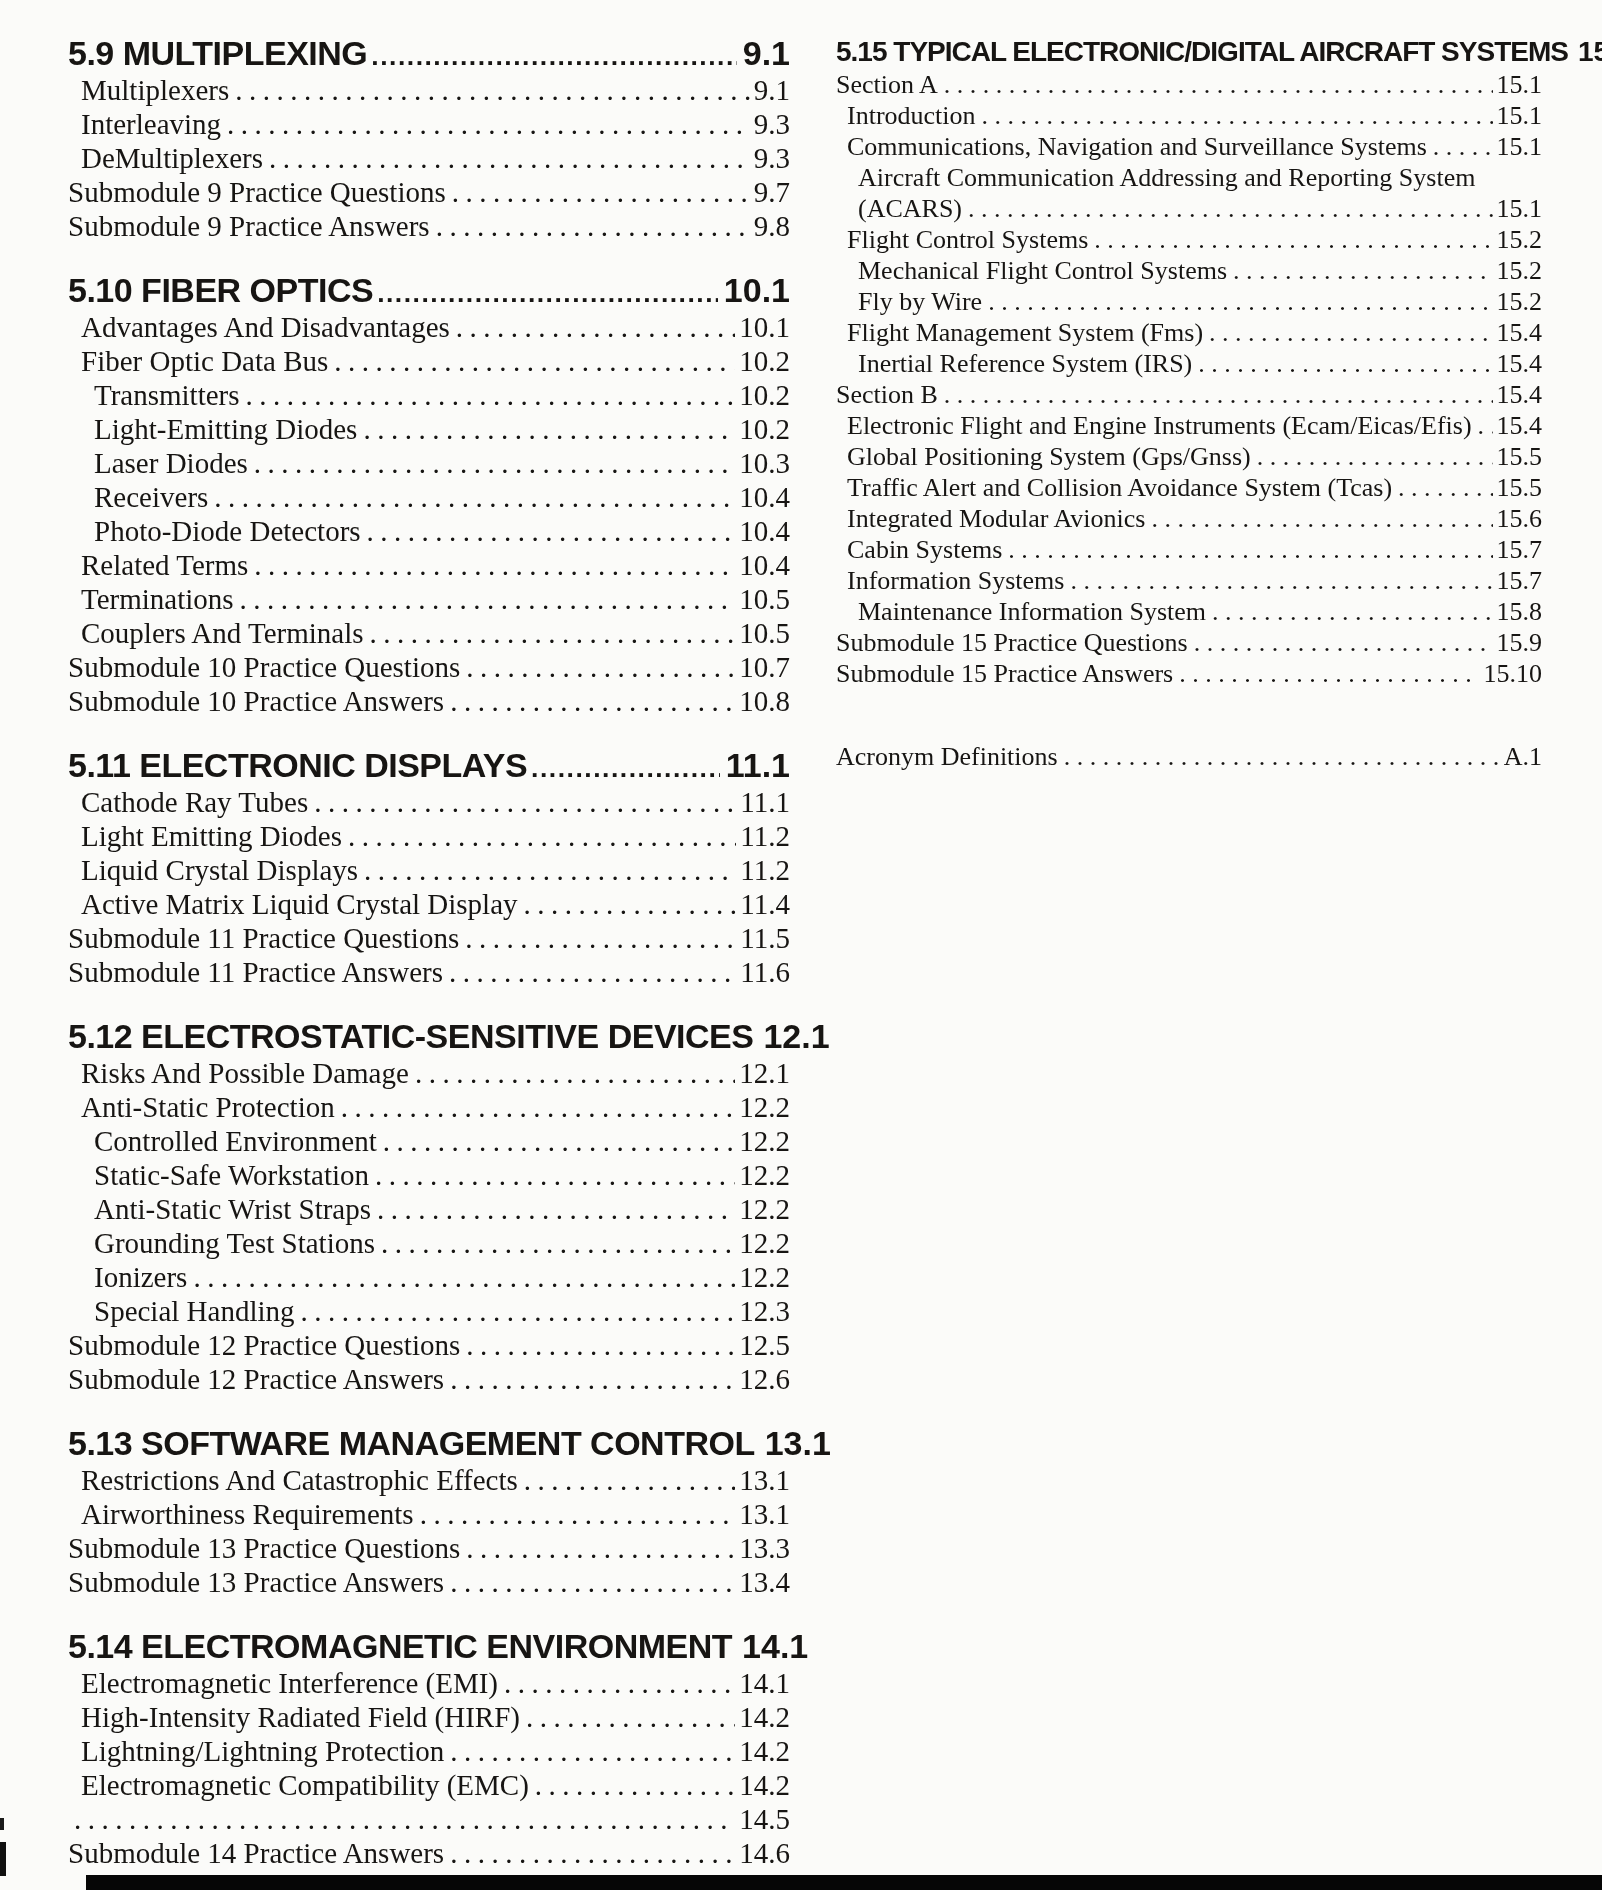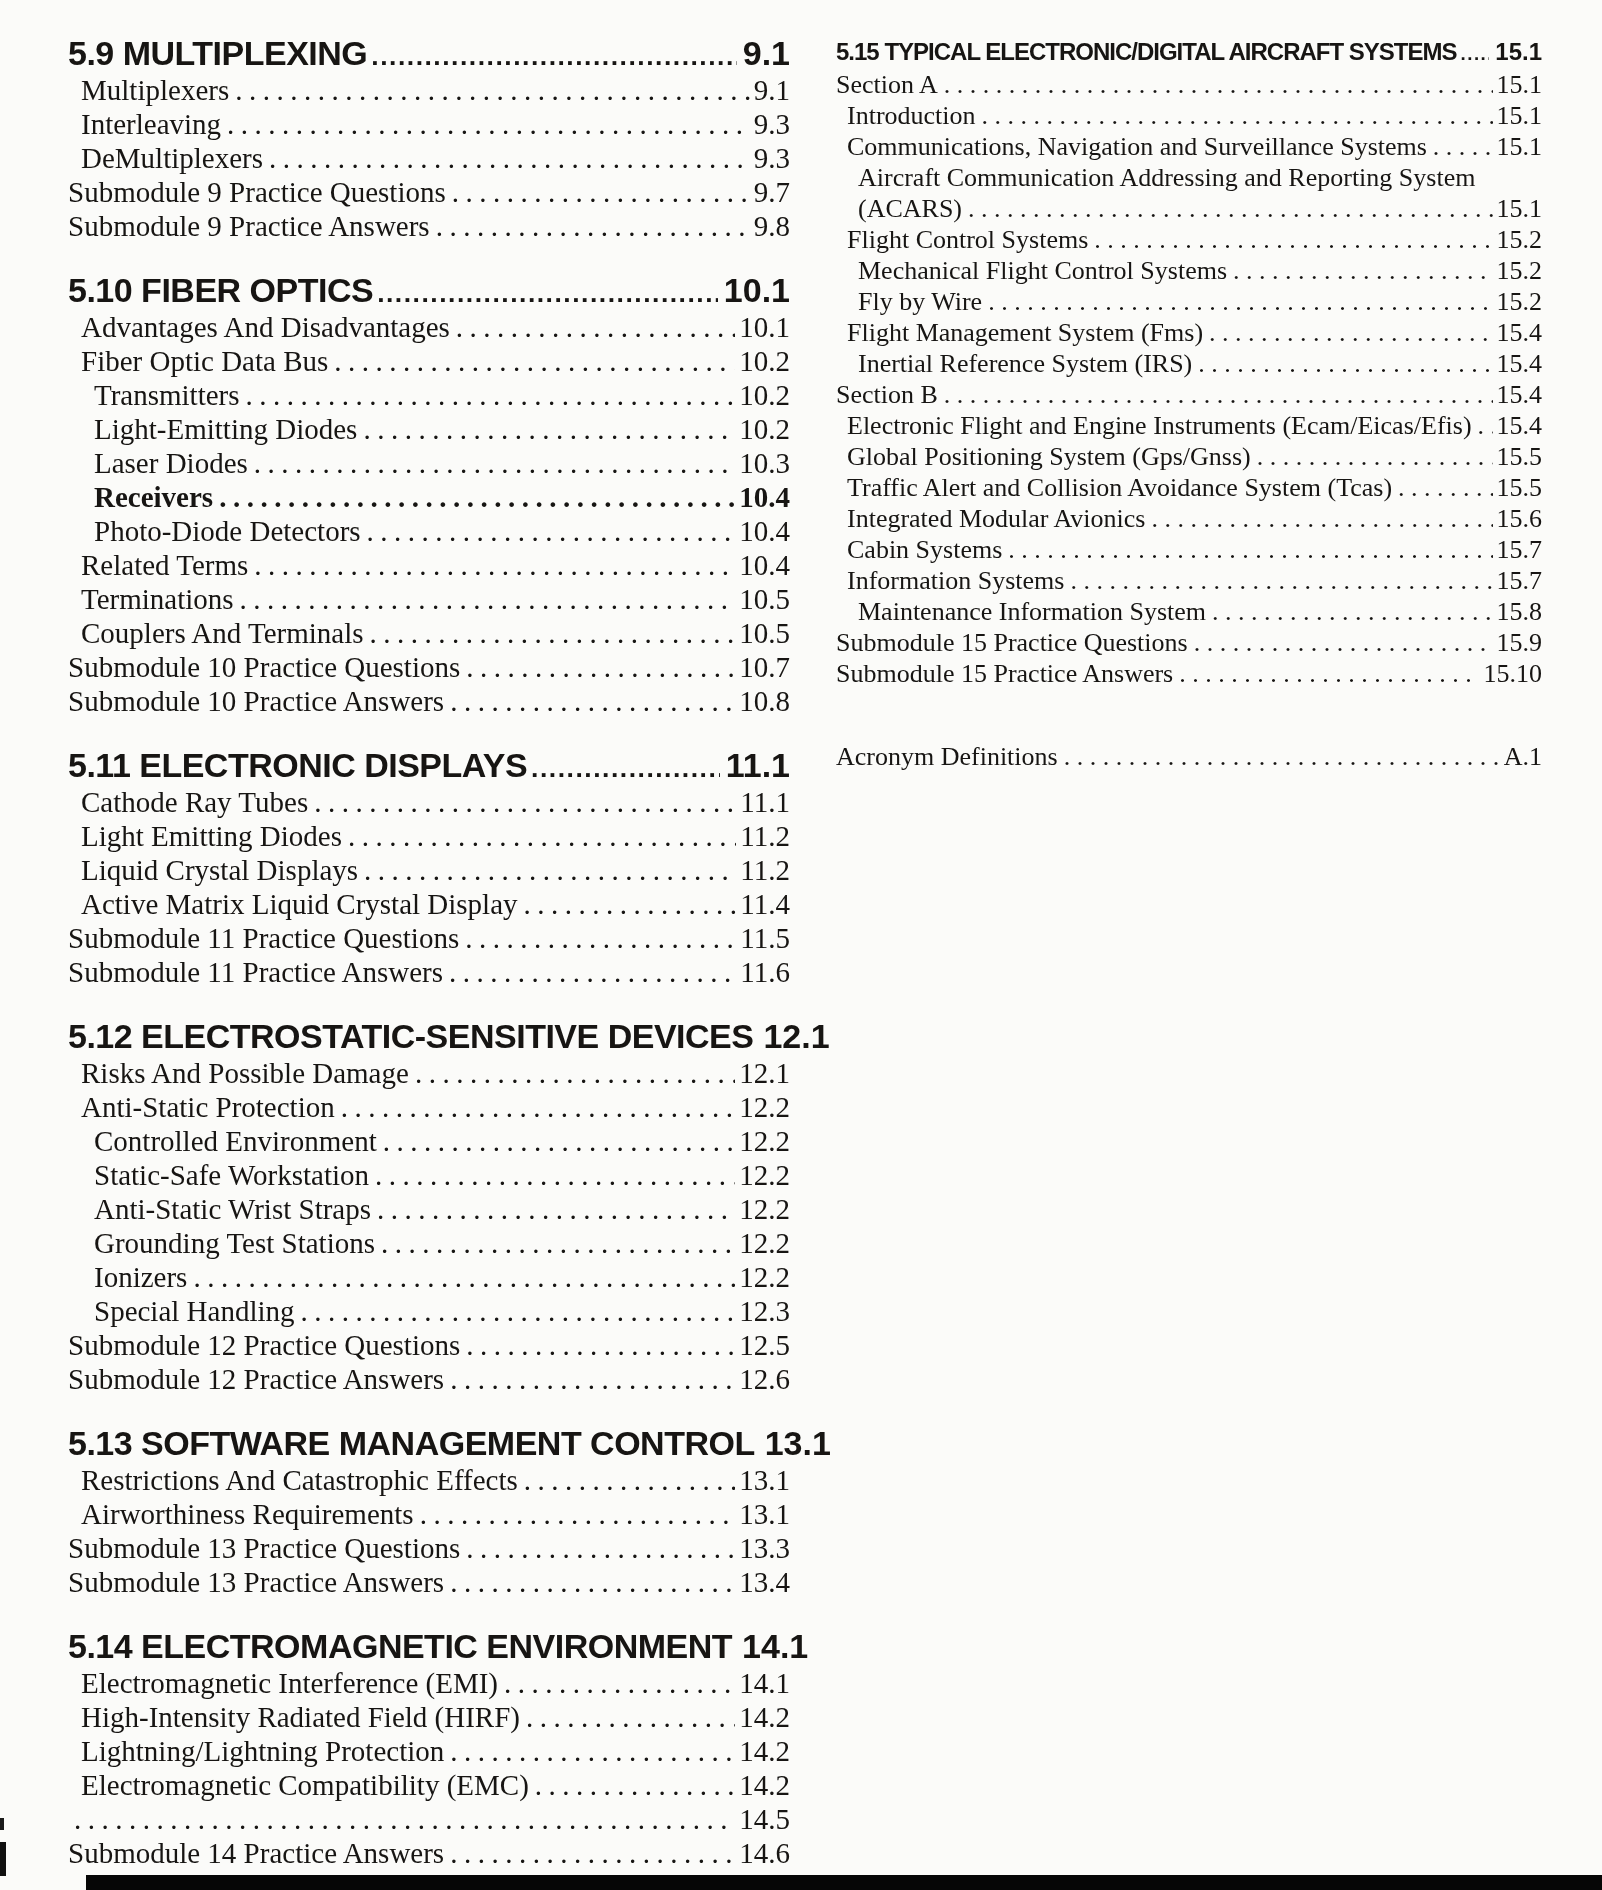--- a/index.html
+++ b/index.html
@@ -25,21 +25,21 @@
     flex:1 1 auto;min-width:0;overflow:hidden;white-space:nowrap;
     letter-spacing:6.5px;margin:0 2px 0 6px;
   }
   .pg{white-space:nowrap;padding-left:2px;}
 
   .hrow{
     font-family:"Liberation Sans","DejaVu Sans",sans-serif;
     font-weight:700;
   }
   .col-left .hrow{font-size:34px;letter-spacing:-0.5px;}
-  .col-right .hrow{font-size:24px;letter-spacing:-1px;}
+  .col-right .hrow{font-size:28px;letter-spacing:-1px;}
   .hrow .dots{letter-spacing:1.5px;font-size:0.78em;margin:0 4px 0 4px;}
   .hrow .pg{letter-spacing:0;}
 
   
   .bottom-bar{position:absolute;left:86px;right:0;bottom:0;height:15px;background:#060606;}
   .edge-mark1{position:absolute;left:0;bottom:14px;width:6px;height:34px;background:#101010;}
   .edge-mark2{position:absolute;left:0;bottom:60px;width:4px;height:12px;background:#1a1a1a;}
 </style>
 </head>
 <body style="color: rgb(23, 21, 19); background: rgb(251, 251, 249);">
@@ -102,21 +102,21 @@
         <div class="row" style="padding-left: 26px;">
           <span class="lbl">Light-Emitting Diodes</span>
           <span class="dots">................................................................................................................................................................</span>
           <span class="pg">10.2</span>
         </div>
         <div class="row" style="padding-left: 26px;">
           <span class="lbl">Laser Diodes</span>
           <span class="dots">................................................................................................................................................................</span>
           <span class="pg">10.3</span>
         </div>
-        <div class="row" style="padding-left: 26px; font-weight: bold;">
+        <div class="row" style="padding-left: 26px;">
           <span class="lbl">Receivers</span>
           <span class="dots">................................................................................................................................................................</span>
           <span class="pg">10.4</span>
         </div>
         <div class="row" style="padding-left: 26px;">
           <span class="lbl">Photo-Diode Detectors</span>
           <span class="dots">................................................................................................................................................................</span>
           <span class="pg">10.4</span>
         </div>
         <div class="row" style="padding-left: 13px;">

